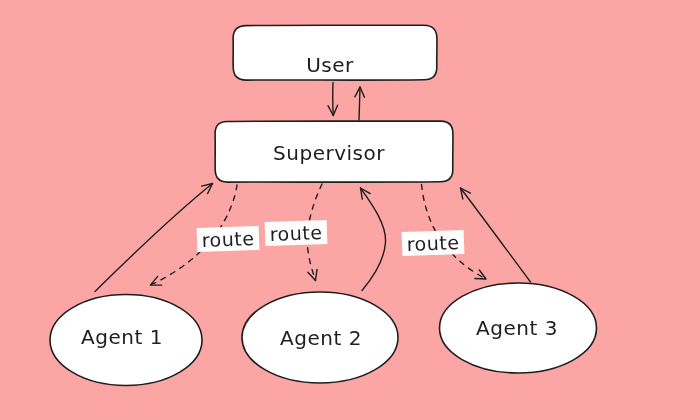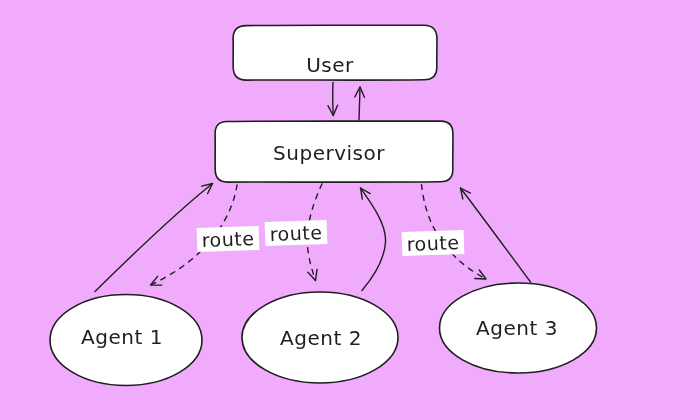--- a/index.html
+++ b/index.html
@@ -4,21 +4,21 @@
 <style>
   html, body {
     margin: 0;
     padding: 0;
     background: #ffffff;
   }
   .canvas {
     position: relative;
     width: 700px;
     height: 420px;
-    background: #f0abfc;
+    background: #fca5a5;
     overflow: hidden;
     font-family: "DejaVu Sans", "Liberation Sans", sans-serif;
   }
   svg { display: block; }
   .node-shape {
     fill: #ffffff;
     stroke: #1e1e1e;
     stroke-width: 1.6;
     stroke-linejoin: round;
     stroke-linecap: round;

